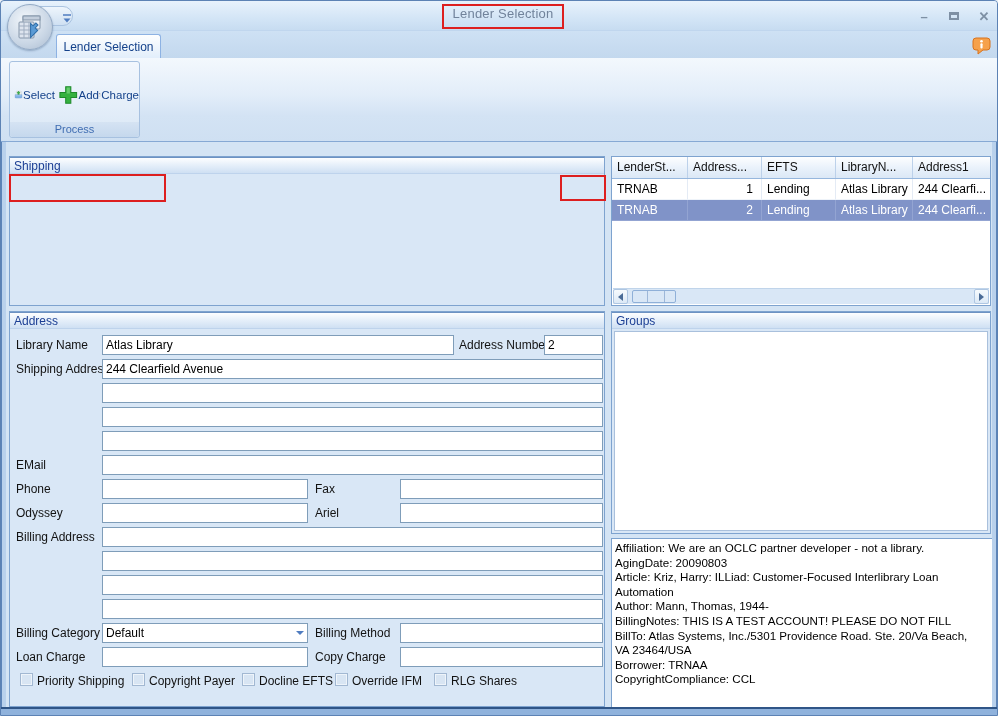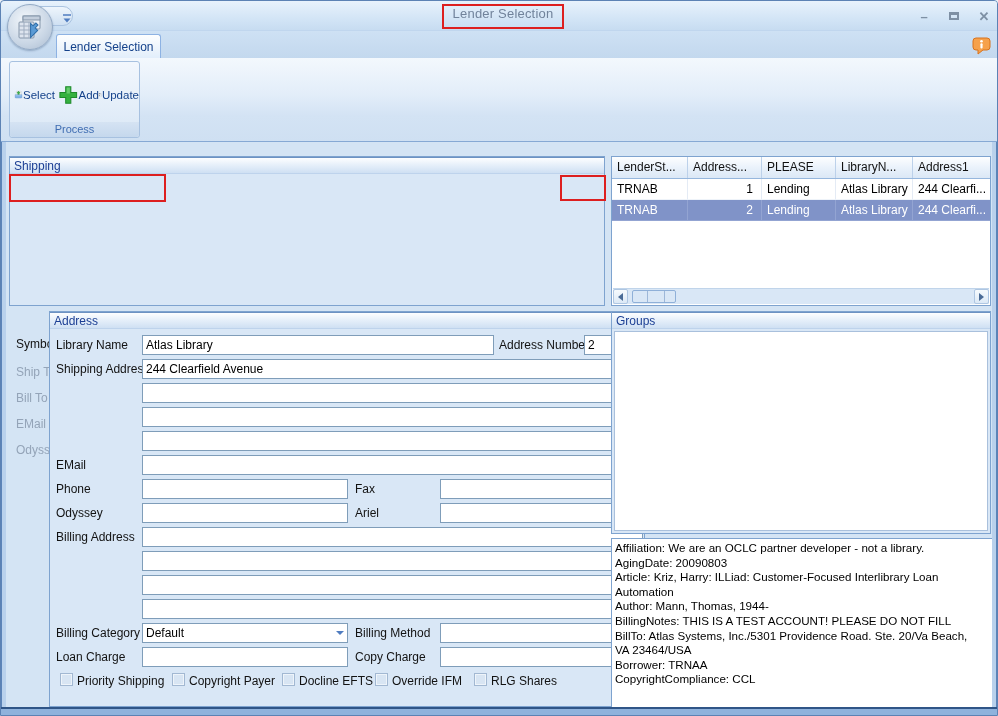--- a/index.html
+++ b/index.html
@@ -219,21 +219,21 @@
         <span class="rlabel">Add</span>
       </div>
       <div class="ribbon-btn" style="left:88px;">
         <svg class="ricon" viewBox="0 0 32 32">
           <rect x="4" y="4" width="24" height="24" rx="2.5" fill="#eceef1" stroke="#737e8c" stroke-width="1.4"></rect>
           <rect x="10" y="4" width="13" height="9" fill="#d2d7dd" stroke="#8d97a4"></rect>
           <rect x="13" y="5.5" width="4" height="6" fill="#fafbfc" stroke="#8d97a4"></rect>
           <rect x="8" y="17" width="16" height="11" fill="#fdfdfd" stroke="#8d97a4"></rect>
           <path d="M10 20h12M10 23h12" stroke="#c4cbd4"></path>
         </svg>
-        <span class="rlabel">Update</span>
+        <span class="rlabel">Charge</span>
       </div>
       <div class="ribbon-group-footer">Process</div>
     </div>
   </div>
 
   <div class="panel" style="left:8px; top:155px; width:596px; height:150px;">
     <div class="panel-header">Shipping</div>
 
     <div class="lbl" style="left:6px; top:180px;">Symbol</div>
     <div class="tb" style="left:92px; top:176px; width:501px; height:22px; padding-top:3px;">
@@ -286,21 +286,21 @@
             <rect x="6" y="1.5" width="8" height="10.5" fill="#f2f5f8" stroke="#8a97a5"></rect>
             <rect x="2.5" y="5" width="8" height="10.5" fill="#fff" stroke="#8a97a5"></rect>
           </svg></span>
     </div>
   </div>
 
   <div class="grid">
     <div class="grid-header">
       <div class="grid-hcell" style="width:76px;">LenderSt...</div>
       <div class="grid-hcell" style="width:74px;">Address...</div>
-      <div class="grid-hcell" style="width:74px;">PLEASE</div>
+      <div class="grid-hcell" style="width:74px;">EFTS</div>
       <div class="grid-hcell" style="width:77px;">LibraryN...</div>
       <div class="grid-hcell" style="flex:1; border-right:none;">Address1</div>
     </div>
     <div class="grid-row">
       <div class="grid-cell" style="width:76px;">TRNAB</div>
       <div class="grid-cell cell-num" style="width:74px;">1</div>
       <div class="grid-cell" style="width:74px;">Lending</div>
       <div class="grid-cell" style="width:77px;">Atlas Library</div>
       <div class="grid-cell" style="flex:1; border-right:none;">244 Clearfi...</div>
     </div>
@@ -315,21 +315,21 @@
       <div class="scroll-btn" style="left:0; top:0;">
           <span class="tri-left"></span>
         </div>
       <div class="hthumb"></div>
       <div class="scroll-btn" style="right:0; top:0;">
           <span class="tri-right"></span>
         </div>
     </div>
   </div>
 
-  <div class="panel" style="left:8px; top:310px; width:596px; height:396px;margin-left:40px;">
+  <div class="panel" style="left:8px; top:310px; width:596px; height:396px;">
     <div class="panel-header">Address</div>
 
     <div class="lbl" style="left:6px; top:26px;">Library Name</div>
     <div class="tb" style="left:92px; top:23px; width:352px;">Atlas Library</div>
     <div class="lbl" style="left:449px; top:26px;">Address Number</div>
     <div class="tb" style="left:534px; top:23px; width:59px;">2</div>
 
     <div class="lbl" style="left:6px; top:50px;">Shipping Address</div>
     <div class="tb" style="left:92px; top:47px; width:501px;">244 Clearfield Avenue</div>
     <div class="tb" style="left:92px; top:71px; width:501px;"></div>

